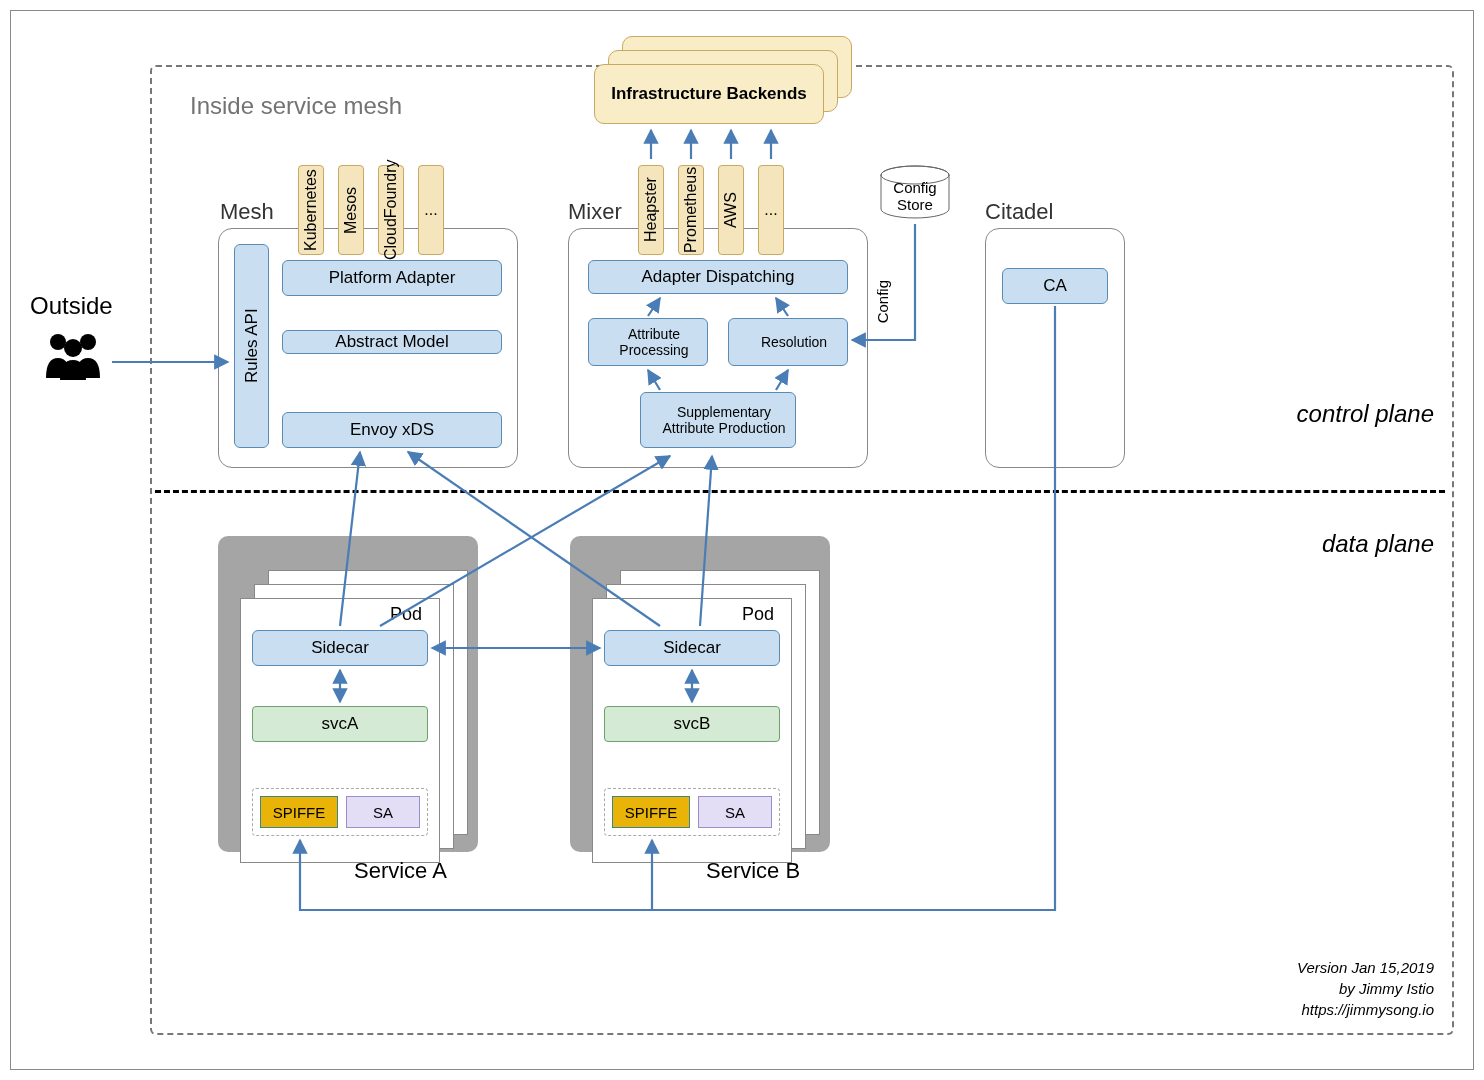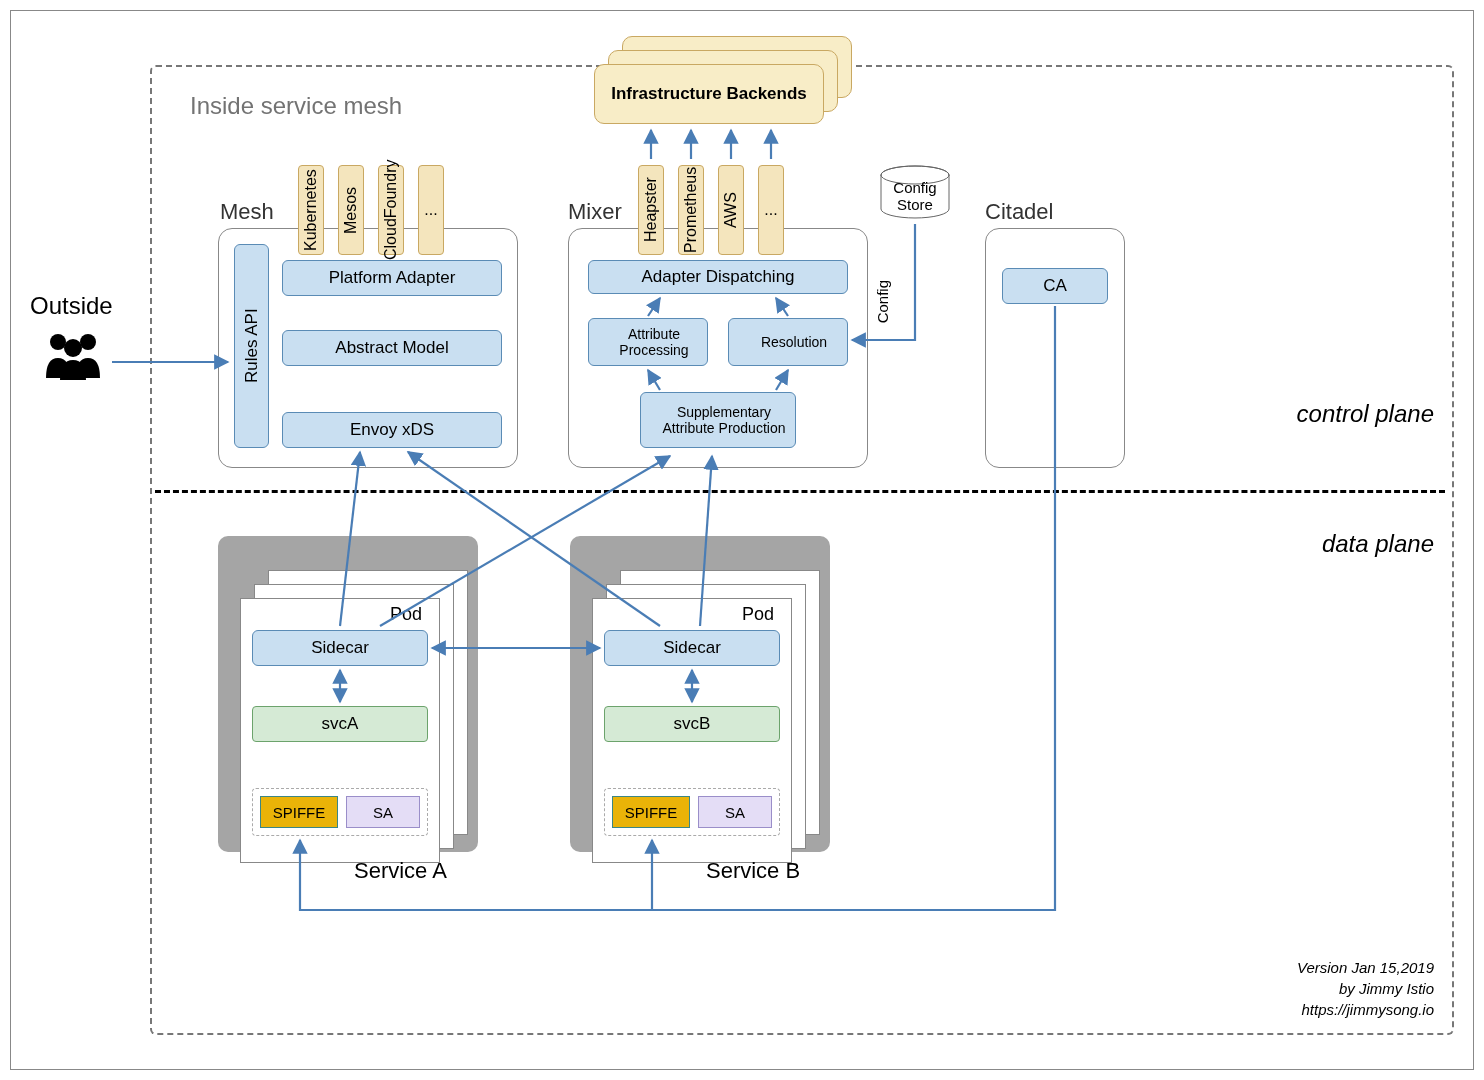--- a/index.html
+++ b/index.html
@@ -204,21 +204,21 @@
 </div>
 
 <div class="backend-stack" style="left:622px; top:36px; width:230px; height:62px;"></div>
 <div class="backend-stack" style="left:608px; top:50px; width:230px; height:62px;"></div>
 <div class="backend-stack" style="left:594px; top:64px; width:230px; height:60px; display:flex; align-items:center; justify-content:center; font-size:17px;font-weight:bold;">Infrastructure Backends</div>
 
 <div class="component-label" style="left:220px; top:199px">Mesh</div>
 <div class="component" style="left:218px; top:228px; width:300px; height:240px;"></div>
 <div class="block" style="left:234px; top:244px; width:35px; height:204px; writing-mode:vertical-rl; transform:rotate(180deg);">Rules API</div>
 <div class="block" style="left:282px; top:260px; width:220px; height:36px;">Platform Adapter</div>
-<div class="block" style="left:282px; top:330px; width:220px; height:36px;">Abstract Model</div>
+<div class="block" style="left:282px; top:330px; width:220px; height:24px;">Abstract Model</div>
 <div class="block" style="left:282px; top:412px; width:220px; height:36px;">Envoy xDS</div>
 <div class="vlabel" style="left:298px; top:165px; height:90px; width:26px;">Kubernetes</div>
 <div class="vlabel" style="left:338px; top:165px; height:90px; width:26px;">Mesos</div>
 <div class="vlabel" style="left:378px; top:165px; height:90px; width:26px;">CloudFoundry</div>
 <div class="vlabel" style="left:418px; top:165px; height:90px; width:26px; writing-mode:horizontal-tb; transform:none;">...</div>
 
 <div class="component-label" style="left:568px; top:199px">Mixer</div>
 <div class="component" style="left:568px; top:228px; width:300px; height:240px;"></div>
 <div class="block" style="left:588px; top:260px; width:260px; height:34px;">Adapter Dispatching</div>
 <div class="block block-sm" style="left:588px; top:318px; width:120px; height:48px;">Attribute Processing</div>

